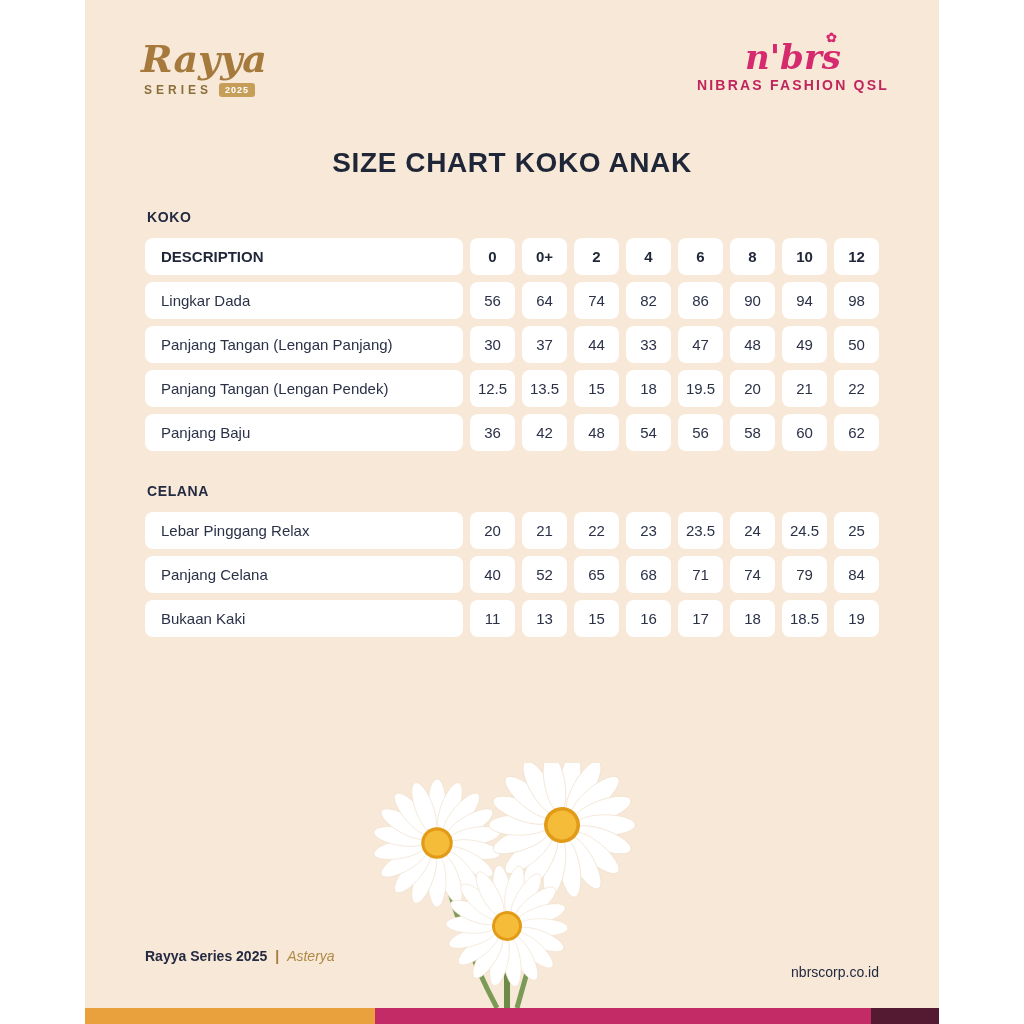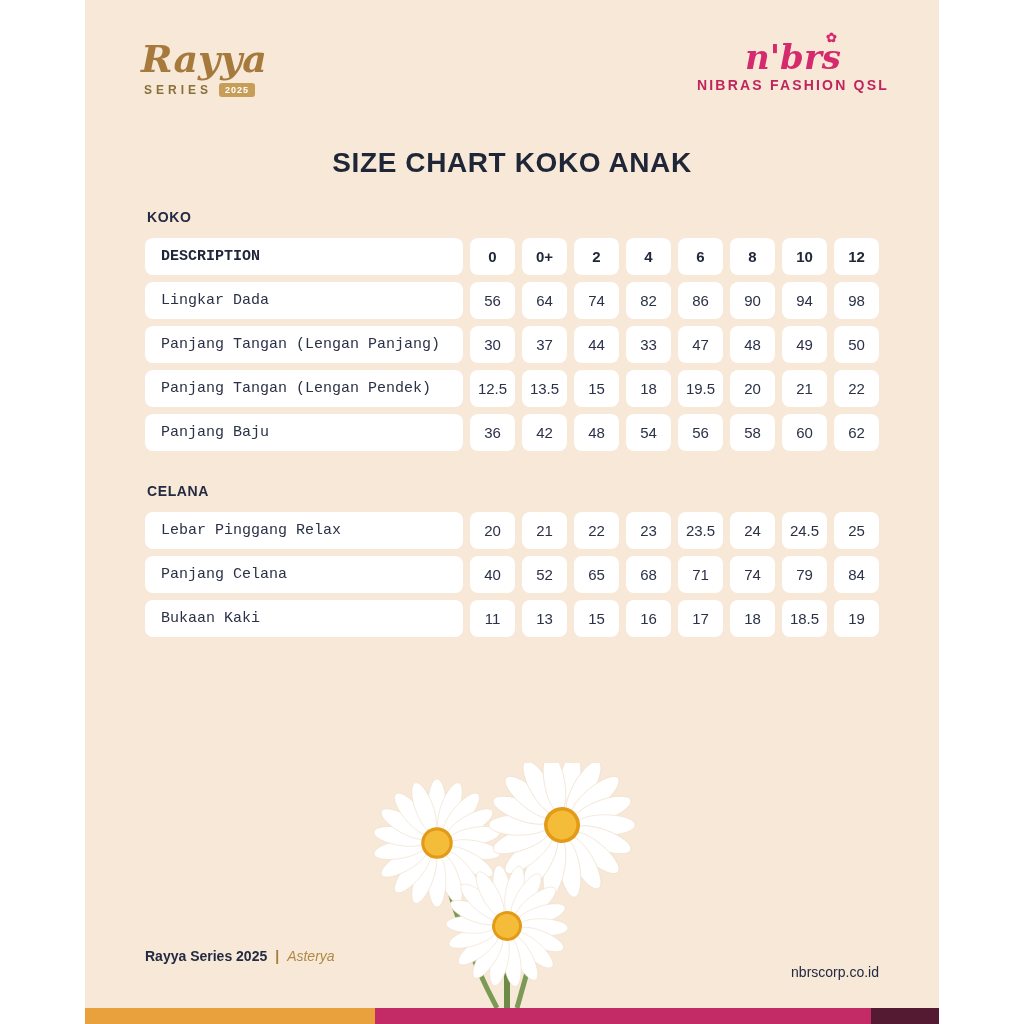--- a/index.html
+++ b/index.html
@@ -19,21 +19,21 @@
   .nbrs-tag { margin-top: 3px; font-size: 14px; letter-spacing: 2.2px; color: #C0245C; font-weight: bold; }
 
   .title { margin-top: 50px; text-align: center; font-size: 28px; font-weight: 800; letter-spacing: 0.6px; color: #1F2638; }
 
   .tables { padding: 0 60px; }
   .section-label { font-weight: bold; font-size: 14px; letter-spacing: 0.6px; color: #232A41; margin: 30px 0 13px 2px; }
   .section-label.celana { margin-top: 32px; }
   .size-table { display: grid; grid-template-columns: 318px repeat(8, 1fr); gap: 7px; }
   .cell { background: #FFFFFF; border-radius: 8px; height: 37px; display: flex; align-items: center; justify-content: center; font-size: 15px; color: #2B3147; }
   .cell.head { font-weight: bold; color: #1F2638; }
-  .label-cell { justify-content: flex-start; padding: 0 10px 0 16px; font-family: Liberation Mono, monospace; }
+  .label-cell { justify-content: flex-start; padding: 0 10px 0 16px; }
 
   .flowers { position: absolute; left: 50%; transform: translateX(-50%); bottom: 16px; z-index: 1; }
 
   .footer { position: absolute; left: 60px; right: 60px; bottom: 44px; display: flex; justify-content: space-between; align-items: center; z-index: 2; font-size: 14px; color: #232A41; }
   .footer-left { display: flex; align-items: center; gap: 8px; }
   .f-bold { font-weight: bold; }
   .f-div { color: #A6793C; font-weight: bold; }
   .f-gold { color: #B08946; font-style: italic; }
   .footer-right { font-size: 14px; color: #232A41; margin-top: 32px; }
 

